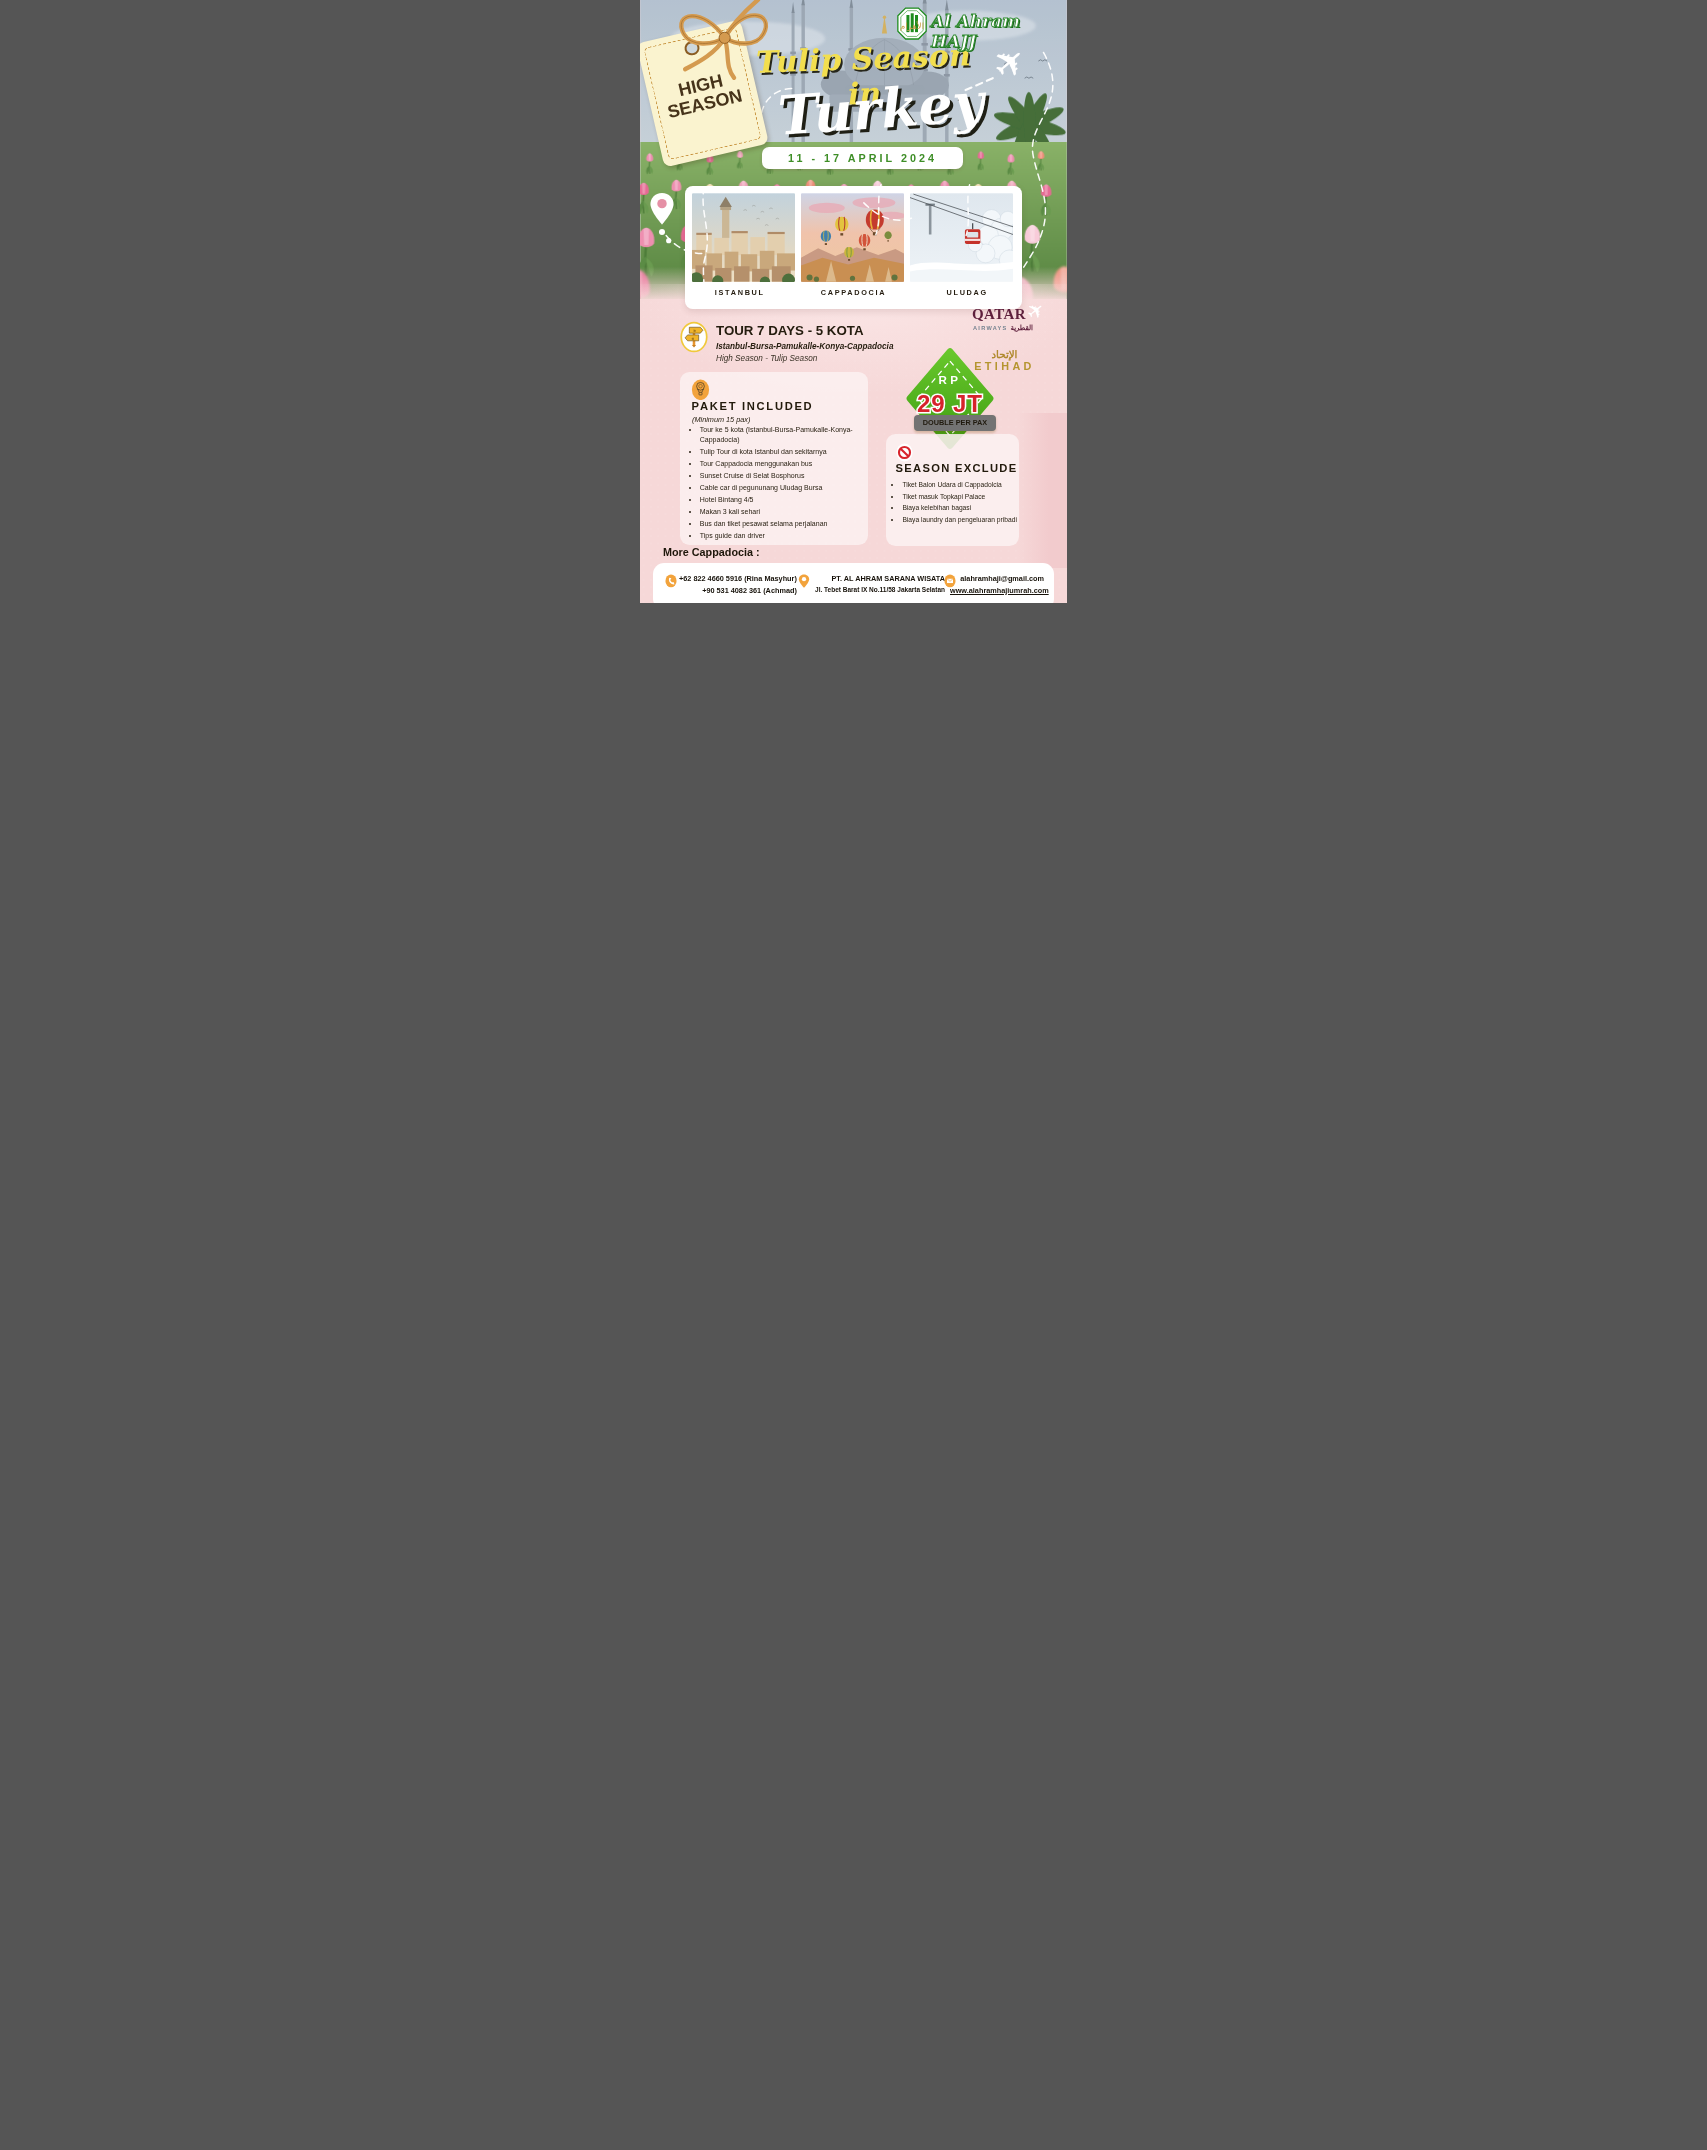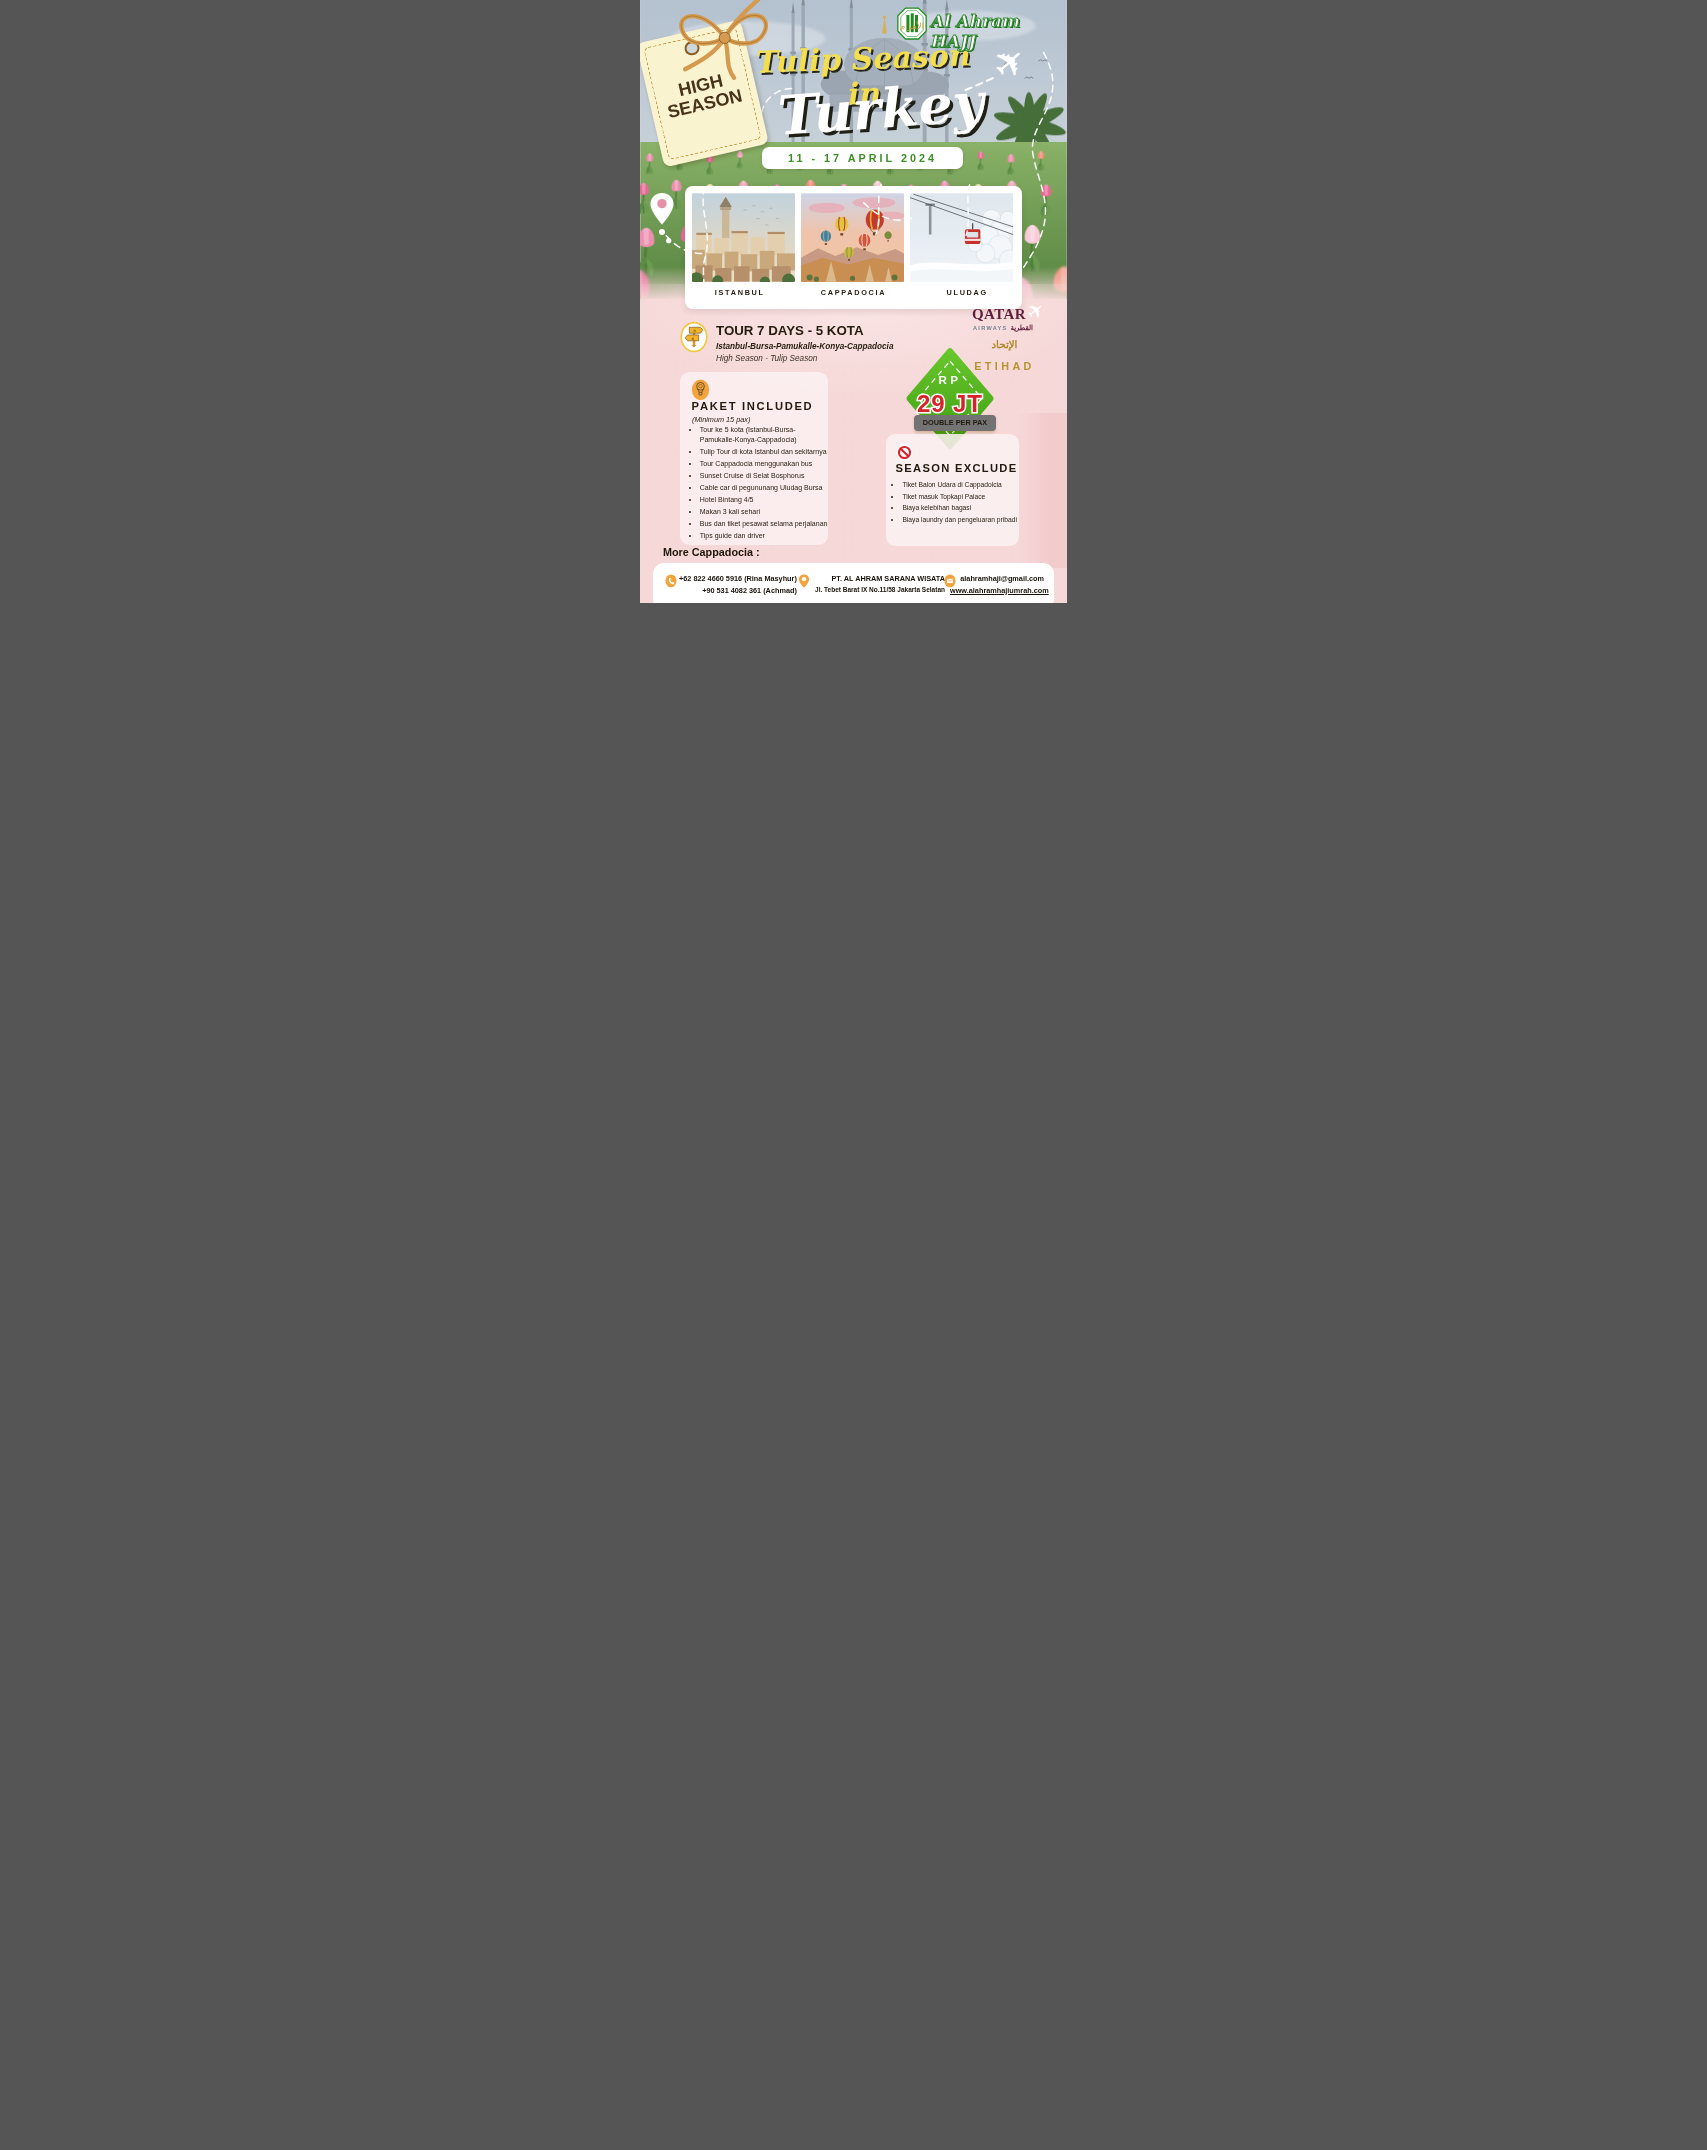--- a/index.html
+++ b/index.html
@@ -65,31 +65,31 @@
     font-style:italic;color:#241C0E;}
   .tour-season{left:76px;top:354px;width:181px;z-index:2;font-size:8.2px;font-style:italic;
     color:#3a3226;}
   
   .qatar-word{left:332px;top:306px;z-index:2;font-family:"Liberation Serif",serif;
     font-weight:700;font-size:15px;letter-spacing:0.4px;color:#5E1F3C;}
   .qatar-sub{left:333px;top:324px;z-index:2;font-size:5.6px;font-weight:700;letter-spacing:1.3px;
     color:#74828F;}
   .qatar-sub .ar{font-size:6.9px;color:#5E1F3C;letter-spacing:0;font-weight:700;}
   .qatar-plane{left:387px;top:299px;z-index:2;font-size:20.6px;color:#fff;transform:rotate(-38deg);}
-  .etihad-ar{left:331px;top:338px;width:67px;text-align:center;z-index:2;font-size:10.3px;
+  .etihad-ar{left:331px;top:348px;width:67px;text-align:center;z-index:2;font-size:10.3px;
     color:#B08A2E;font-weight:700;}
   .etihad-word{left:331px;top:360px;width:67px;text-align:center;z-index:2;font-size:10.8px;
     font-weight:600;letter-spacing:3.4px;color:#B5952F;}
   
   #diamond{left:264px;top:348px;z-index:2;}
   .price-banner{left:274px;top:415px;width:82px;height:15.5px;background:#737373;z-index:3;
     border-radius:3.9px;text-align:center;line-height:15.5px;font-size:7.3px;font-weight:800;
     color:#201a0e;box-shadow:0 1.3px 2.6px rgba(120,80,0,.25);}
   
-  .included-card{left:40px;top:372px;width:148px;height:173px;z-index:2;
+  .included-card{left:40px;top:372px;width:188px;height:173px;z-index:2;
     background:rgba(252,241,241,.85);border-radius:9.5px;}
   #balloon-icon{position:absolute;left:11.2px;top:6.9px;}
   .inc-heading{position:absolute;left:11.6px;top:28px;font-size:11.2px;font-weight:800;
     letter-spacing:1.7px;color:#221a0c;}
   .inc-sub{position:absolute;left:12px;top:43px;font-size:7.3px;font-style:italic;color:#2a2214;}
   .bullets{position:absolute;left:8.6px;top:53px;margin:0;padding-left:11.2px;
     font-size:7px;line-height:1.4;color:#2a2214;}
   .bullets li{margin-bottom:2.2px;}
   .exclude-card{left:246px;top:434px;width:133px;height:112px;z-index:2;
     background:rgba(252,240,240,.88);border-radius:9.5px;}

